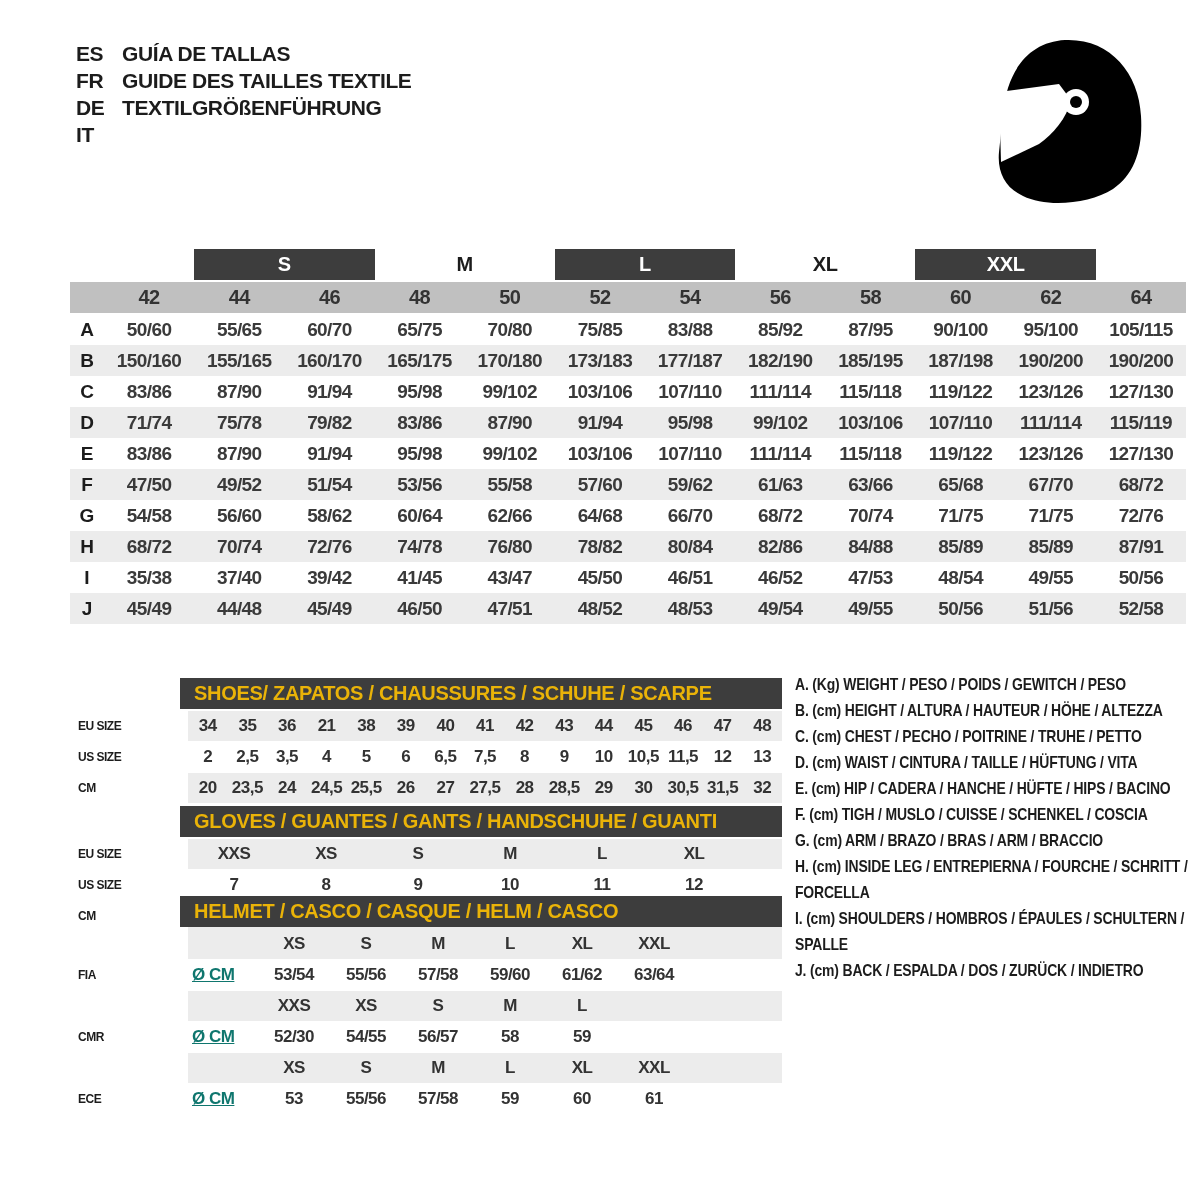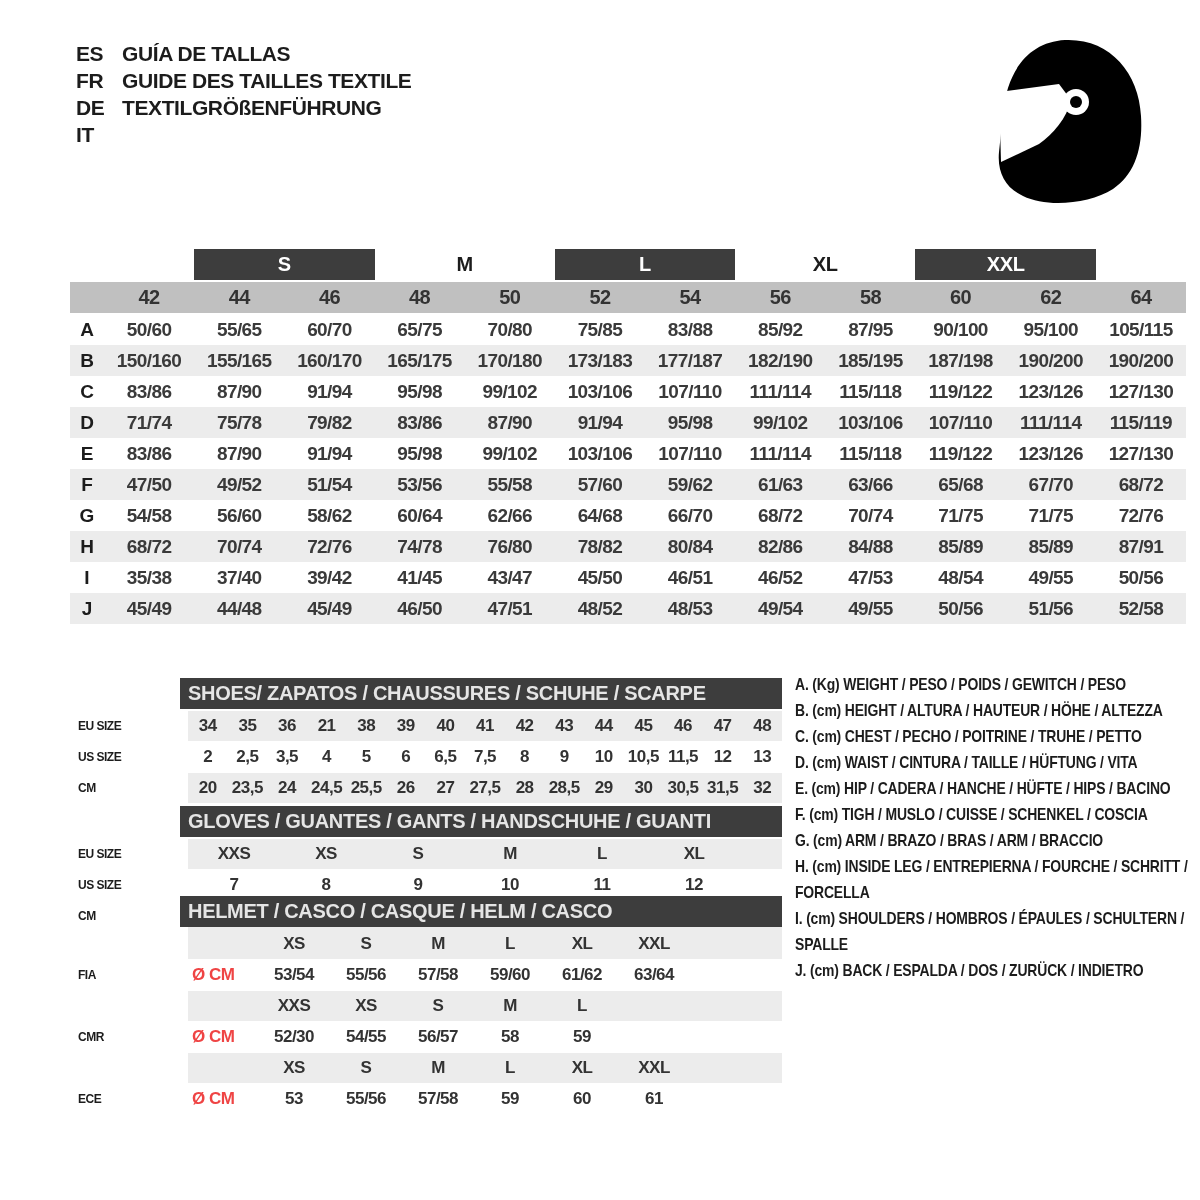--- a/index.html
+++ b/index.html
@@ -24,31 +24,31 @@
   .num-row{height:31px;background:#c0c0c0;margin-bottom:1px;}
   .mt-cell{display:flex;align-items:center;justify-content:center;font-size:19px;letter-spacing:-0.6px;color:#3a3a3a;}
   .num{font-size:20px;color:#333;}
   .mt-row{height:31px;}
   .mt-row.alt{background:#ececec;}
   .mt-letter{display:flex;align-items:center;justify-content:center;font-size:19px;color:#1c1c1c;}
 
   
   .section{position:absolute;left:70px;width:712px;}
   .sec-shoes{top:678px}.sec-gloves{top:806px}.sec-helmet{top:896px}
-  .sub-header{margin-left:110px;height:31px;background:#3d3d3d;color:#e5e5e5;display:flex;align-items:center;
-              padding-left:8px;font-size:20px;letter-spacing:-0.3px;margin-bottom:2px;}
+  .sub-header{margin-left:110px;height:31px;background:#3d3d3d;color:#eab308;display:flex;align-items:center;
+              padding-left:14px;font-size:20px;letter-spacing:-0.3px;margin-bottom:2px;}
   .sub-row{display:flex;height:30px;margin-bottom:1px;}
   .sub-label{width:110px;flex:none;display:flex;align-items:center;padding-left:8px;font-size:12px;letter-spacing:-0.5px;}
   .cells{flex:1;display:grid;}
   .gray{background:#ececec;}
   .s-cells{grid-template-columns:repeat(15,1fr);}
   .g-cells{grid-template-columns:repeat(6,92px) 1fr;}
   .h-cells{grid-template-columns:70px repeat(6,72px) 1fr;}
   .cell{display:flex;align-items:center;justify-content:center;font-size:17px;letter-spacing:-0.5px;color:#333;}
-  .h-unit{justify-content:flex-start;padding-left:4px;color:#ef4444;}
+  .h-unit{justify-content:flex-start;padding-left:4px;color:#0f766e;text-decoration:underline;}
 
   
   .legend{position:absolute;left:795px;top:672px;width:480px;transform:scaleX(0.82);transform-origin:left top;}
   .legend-item{font-size:17px;line-height:26px;letter-spacing:-0.2px;color:#1c1c1c;}
 </style>
 </head>
 <body>
 
 <div class="page">
 

